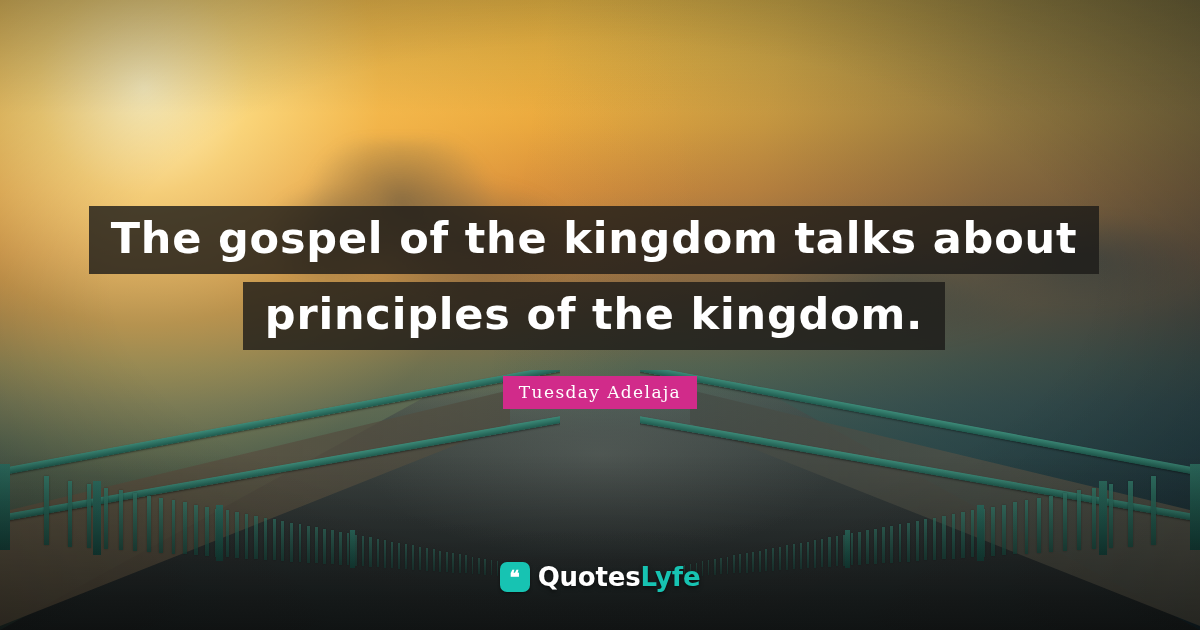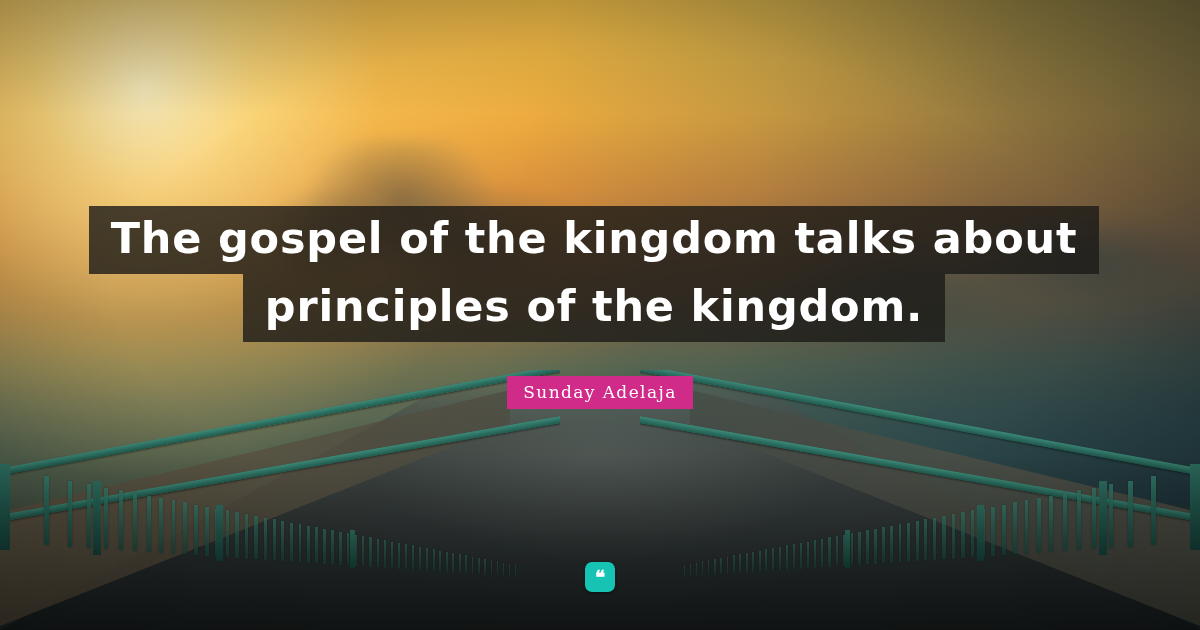--- a/index.html
+++ b/index.html
@@ -180,21 +180,21 @@
     background: rgba(28,26,24,0.80);
     color: #ffffff;
     font-family: "DejaVu Sans", sans-serif;
     font-weight: bold;
     font-size: 43px;
     letter-spacing: 0.8px;
     line-height: 1.0;
     padding: 11px 22px 14px 22px;
     white-space: nowrap;
   }
-  .quote-line.l2 { }
+  .quote-line.l2 { margin-top: 8px; }
 
   .author {
     position: absolute;
     left: 0; right: 0;
     top: 376px;
     text-align: center;
   }
   .author-chip {
     display: inline-block;
     background: #d12b8a;
@@ -384,20 +384,21 @@
 
   <div class="photo-vignette"></div>
 
   <div class="quote-wrap">
     <div class="quote-line l1">The gospel of the kingdom talks about</div>
     <br>
     <div class="quote-line l2">principles of the kingdom.</div>
   </div>
 
   <div class="author">
-    <span class="author-chip">Sunday Adelaja</span>
+    <span class="author-chip">Tuesday Adelaja</span>
   </div>
 
   <div class="brand">
     <span class="brand-mark">❝</span>
+    <span class="brand-text"><span>Quotes</span><span class="accent">Lyfe</span></span>
   </div>
 
 </div>
 
 </body></html>

